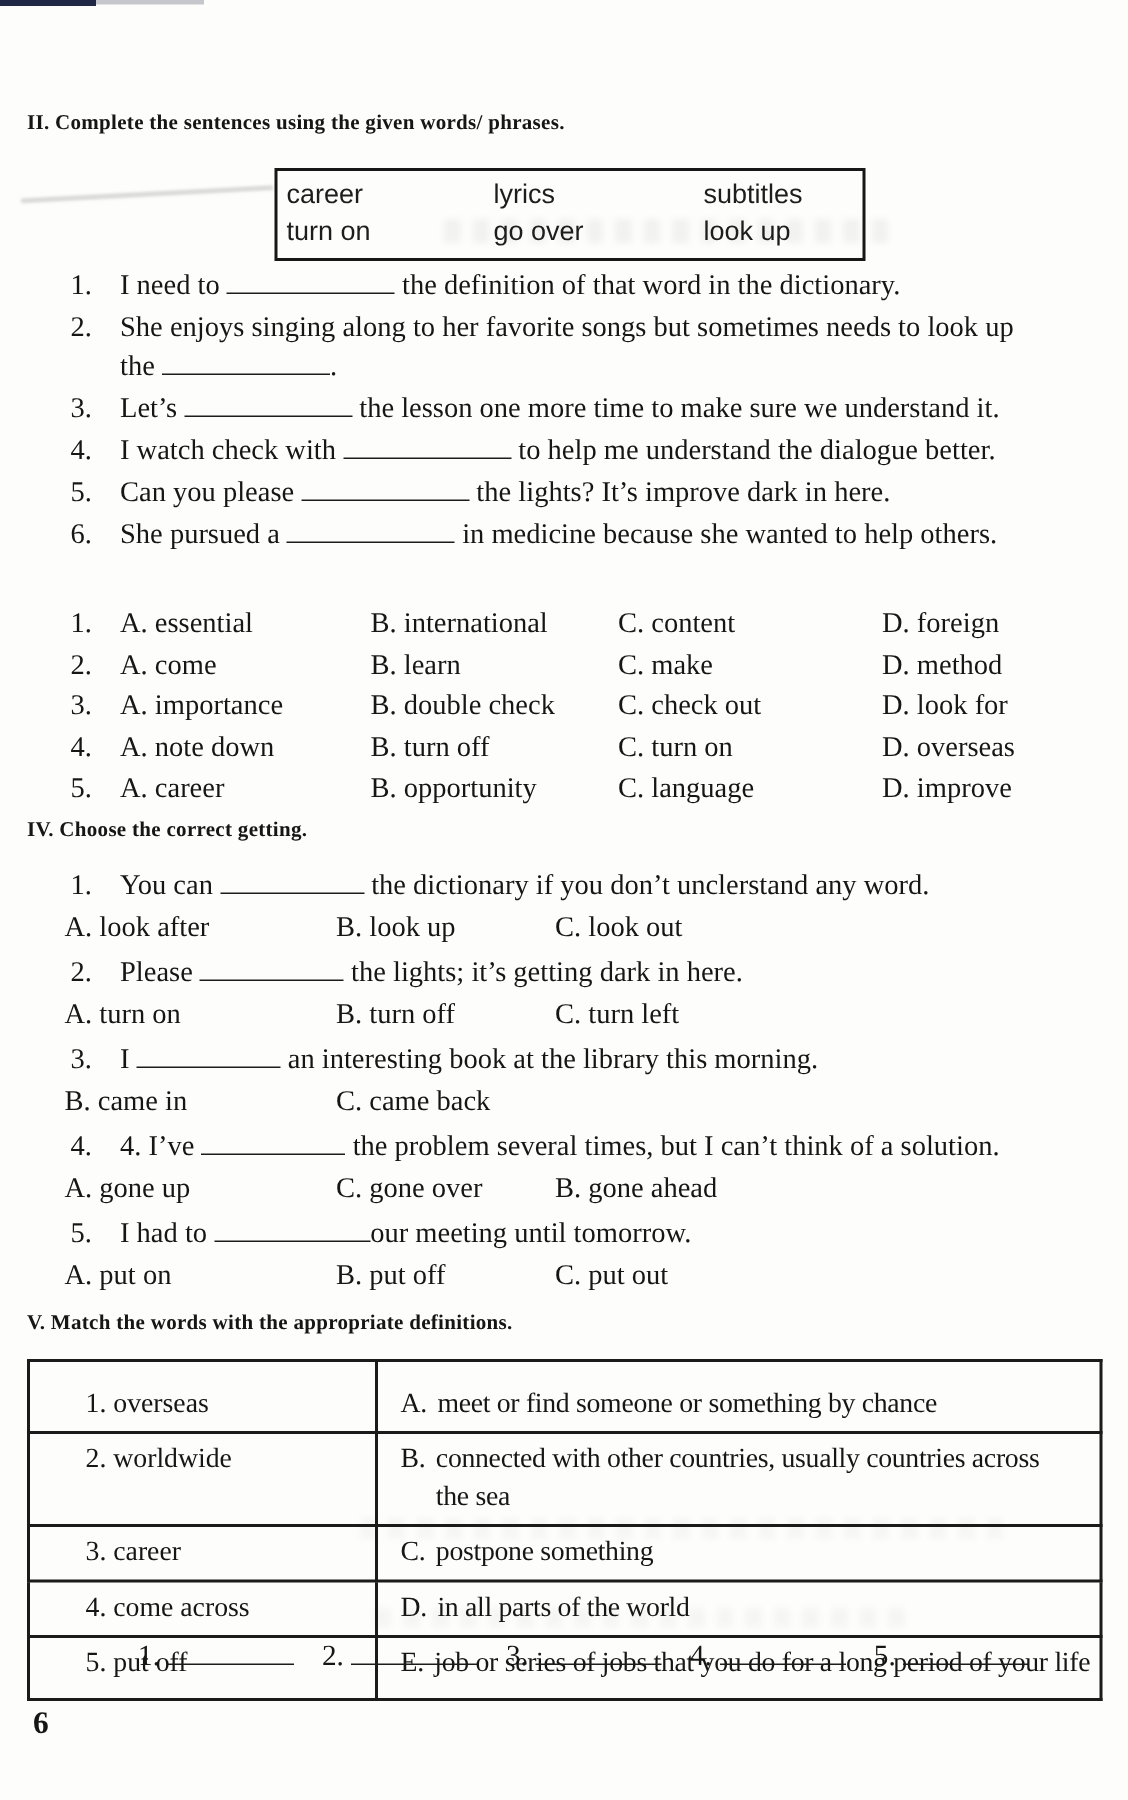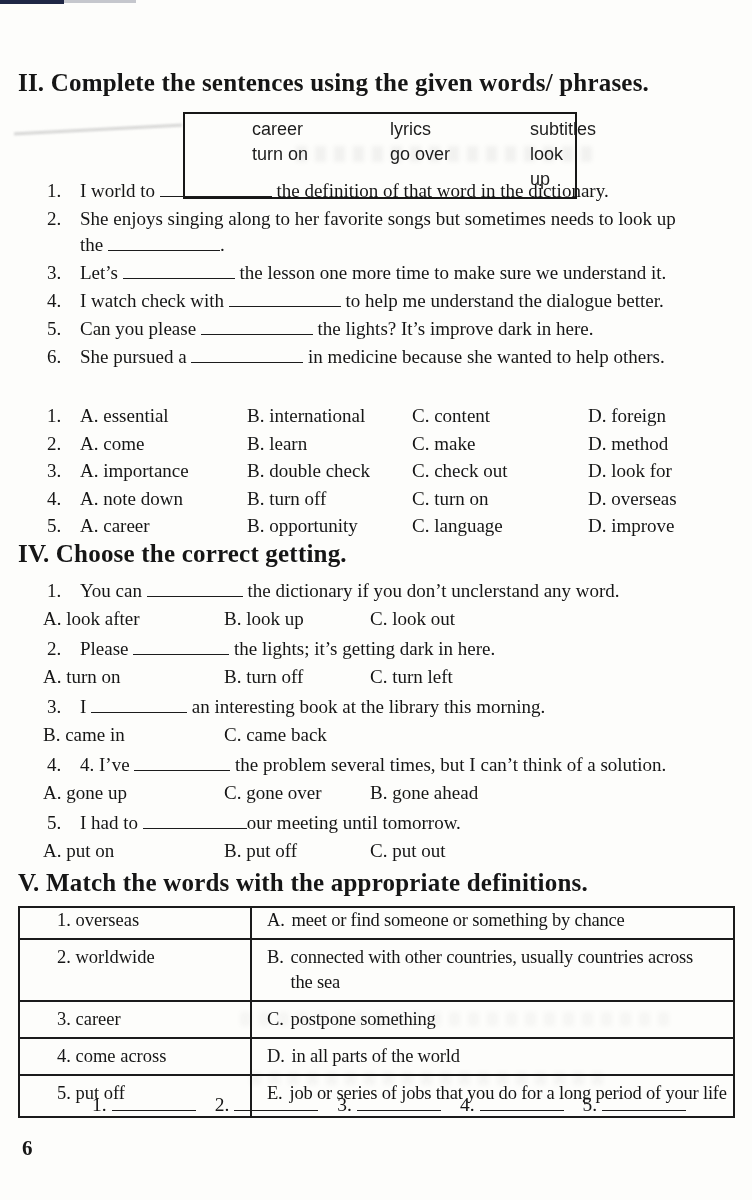--- a/index.html
+++ b/index.html
@@ -13,34 +13,34 @@
   .corner-bar{position:absolute;top:0;left:0;width:64px;height:4px;background:#1f2745;}
   .corner-bar-fade{position:absolute;top:0;left:64px;width:72px;height:3px;background:rgba(31,39,69,.25);}
   .streak{position:absolute;top:128px;left:14px;width:168px;height:3px;background:rgba(140,140,140,.35);filter:blur(1px);transform:rotate(-3deg);}
   .ghost{position:absolute;background:repeating-linear-gradient(90deg,rgba(120,120,120,.5) 0 11px,rgba(120,120,120,0) 11px 19px);filter:blur(2.2px);border-radius:2px;}
   .ghost.g1{top:146px;left:292px;width:300px;height:16px;opacity:.17;transform:scaleX(-1);}
   .ghost.g2{top:1012px;left:240px;width:430px;height:14px;opacity:.10;}
   .ghost.g3{top:1072px;left:250px;width:360px;height:13px;opacity:.11;}
   
   .sec-title{
     position:absolute;left:18px;white-space:nowrap;
-    font-weight:bold;font-size:25px;letter-spacing:.2px;
+    font-weight:bold;font-size:14px;letter-spacing:.2px;
   }
   #s2-title{top:70px;}
   #s3-title{top:364px;}
   #s4-title{top:541px;}
   #s5-title{top:870px;}
   
   .wordbox{
     position:absolute;top:112px;left:183px;width:390px;
     border:2px solid #171717;padding:3px 0 5px 0;
     font-family:"Liberation Sans","DejaVu Sans",sans-serif;
     font-size:18px;line-height:25px;color:#1d1d1d;
   }
-  .wb-row{display:grid;grid-template-columns:138px 140px auto;padding-left:19px;margin-left:48px;}
+  .wb-row{display:grid;grid-template-columns:138px 140px auto;padding-left:6px;}
   
   .items{position:absolute;left:0;right:6px;}
   #s2-items{top:178px;}
   .s-item{position:relative;padding-left:80px;margin-bottom:2.5px;line-height:25.5px;white-space:nowrap;}
   .s-num{position:absolute;left:47px;}
   .blank{display:inline-block;height:.85em;border-bottom:1.7px solid #1c1c1c;}
   .s2 .blank{width:112px;}
   .s4 .blank{width:96px;}
   .blank.wide{width:104px;}
   
@@ -56,21 +56,21 @@
   .match-table{
     position:absolute;top:906px;left:18px;width:717px;
     border-collapse:collapse;font-size:18.5px;
   }
   .match-table td{border:2px solid #1b1b1b;vertical-align:top;}
   .match-table td.word{width:187px;padding:5px 6px 5px 37px;white-space:nowrap;}
   .match-table td.def{padding:5px 4px 5px 15px;letter-spacing:-.2px;}
   .def-wrap{display:flex;}
   .def-letter{margin-right:7px;flex:0 0 auto;}
   .def-line{white-space:nowrap;}
-  .match-table tr:first-child td{padding-top:0;margin-top:45px;}
+  .match-table tr:first-child td{padding-top:16px;margin-top:45px;}
   .match-table tr:last-child td{padding-bottom:10px;}
   
   .answer-line{position:absolute;top:1092px;left:92px;display:flex;gap:19px;font-size:19.5px;}
   .ans-slot{white-space:nowrap;}
   .ans-slot .blank{width:84px;margin-left:5px;}
   
   .page-num{position:absolute;top:1136px;left:22px;font-weight:bold;font-size:21px;}
 </style>
 </head>
 <body>
@@ -93,21 +93,21 @@
         <span class="wb-word">subtitles</span>
       </div>
       <div class="wb-row">
         <span class="wb-word">turn on</span>
         <span class="wb-word">go over</span>
         <span class="wb-word">look up</span>
       </div>
     </div>
 
   <div class="items s2" id="s2-items">
-      <div class="s-item"><span class="s-num">1.</span><span>I world to </span><span class="blank"></span><span> the definition of that word in the dictionary.</span></div>
+      <div class="s-item"><span class="s-num">1.</span><span>I need to </span><span class="blank"></span><span> the definition of that word in the dictionary.</span></div>
       <div class="s-item"><span class="s-num">2.</span><span>She enjoys singing along to her favorite songs but sometimes needs to look up</span><br><span>the </span><span class="blank"></span><span>.</span></div>
       <div class="s-item"><span class="s-num">3.</span><span>Let’s </span><span class="blank"></span><span> the lesson one more time to make sure we understand it.</span></div>
       <div class="s-item"><span class="s-num">4.</span><span>I watch check with </span><span class="blank"></span><span> to help me understand the dialogue better.</span></div>
       <div class="s-item"><span class="s-num">5.</span><span>Can you please </span><span class="blank"></span><span> the lights? It’s improve dark in here.</span></div>
       <div class="s-item"><span class="s-num">6.</span><span>She pursued a </span><span class="blank"></span><span> in medicine because she wanted to help others.</span></div>
     </div>
 
 
   <div id="s3-rows">
       <div class="s3-row">

